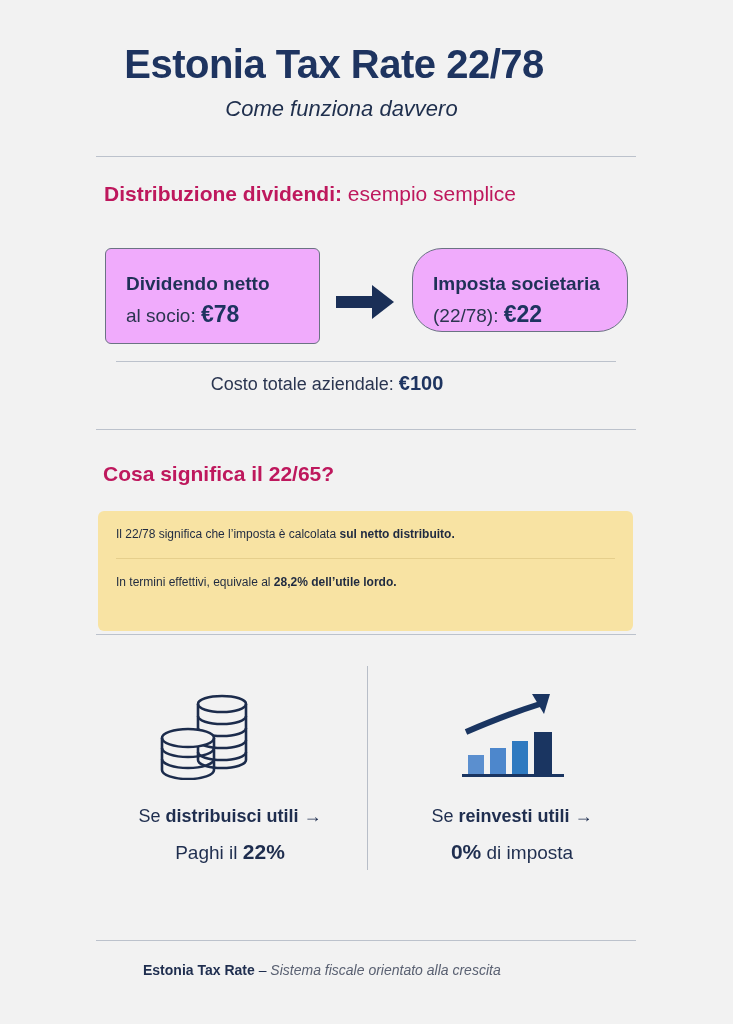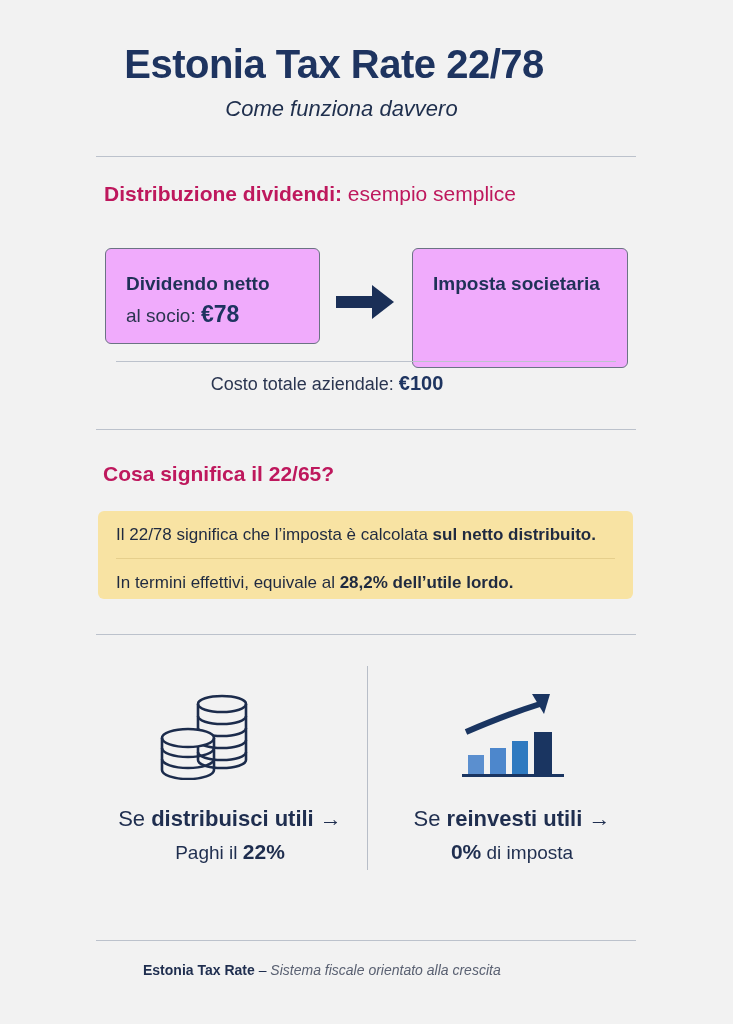--- a/index.html
+++ b/index.html
@@ -23,26 +23,26 @@
   .box {
     border: 1.5px solid #6b7384; border-radius: 6px; background: #f0abfc;
     box-sizing: border-box; padding: 20px 20px; font-size: 19px; line-height: 30px;
   }
   .box .l1 { font-weight: bold; color: #1f3157; }
   .box .l2 { color: #2a3550; }
   .box .l2 b { font-size: 23px; color: #1e3460; }
   .total { left: 0; width: 654px; top: 372px; text-align: center; font-size: 18px; color: #2a3550; }
   .total b { font-size: 20px; color: #1e3460; }
   .note {
-    left: 98px; top: 511px; width: 535px; height: 88px; background: #f8e3a3;
-    border-radius: 6px; box-sizing: border-box; padding: 0 18px; font-size: 17px; color: #1f2a40;
+    left: 98px; top: 511px; width: 535px; height: 120px; background: #f8e3a3;
+    border-radius: 6px; box-sizing: border-box; padding: 0 18px; font-size: 12px; color: #1f2a40;
   }
   .note .row { height: 47px; line-height: 47px; }
   .note .sep { height: 1px; background: #e6cf8c; }
-  .col-label { font-size: 22px; text-align: center; color: #1f2e4f; }
+  .col-label { font-size: 18px; text-align: center; color: #1f2e4f; }
   .col-label b { font-weight: bold; }
   .col-value { font-size: 19px; text-align: center; color: #1f2e4f; }
   .col-value b { font-size: 21px; }
   .vdiv { left: 367px; top: 666px; width: 1px; height: 204px; background: #b8bec8; }
   .footer { left: 143px; top: 962px; font-size: 14px; color: #1f2e4f; }
   .footer i { color: #5a6172; }
 </style>
 </head>
 <body>
 
@@ -60,22 +60,23 @@
   <div class="l2"><span>al socio: </span><b>€78</b></div>
 </div>
 
 <div class="abs" style="left:336px;top:285px;width:60px;height:34px;">
   <svg width="60" height="34" viewBox="0 0 60 34">
     <rect x="0" y="11" width="38" height="12" fill="#1a2f57"></rect>
     <polygon points="36,0 58,17 36,34" fill="#1a2f57"></polygon>
   </svg>
 </div>
 
-<div class="abs box" style="left:412px;top:248px;width:216px;height:120px;">
+<div class="abs box" style="left:412px;top:248px;width:216px;height:84px;border-radius:30px;">
   <div class="l1">Imposta societaria</div>
+  <div class="l2"><span>(22/78): </span><b>€22</b></div>
 </div>
 
 <div class="abs hr" style="left:116px;top:361px;width:500px;"></div>
 
 <div class="abs total">
   <span>Costo totale aziendale: </span><b>€100</b>
 </div>
 
 <div class="abs hr" style="left:96px;top:429px;width:540px;"></div>
 

